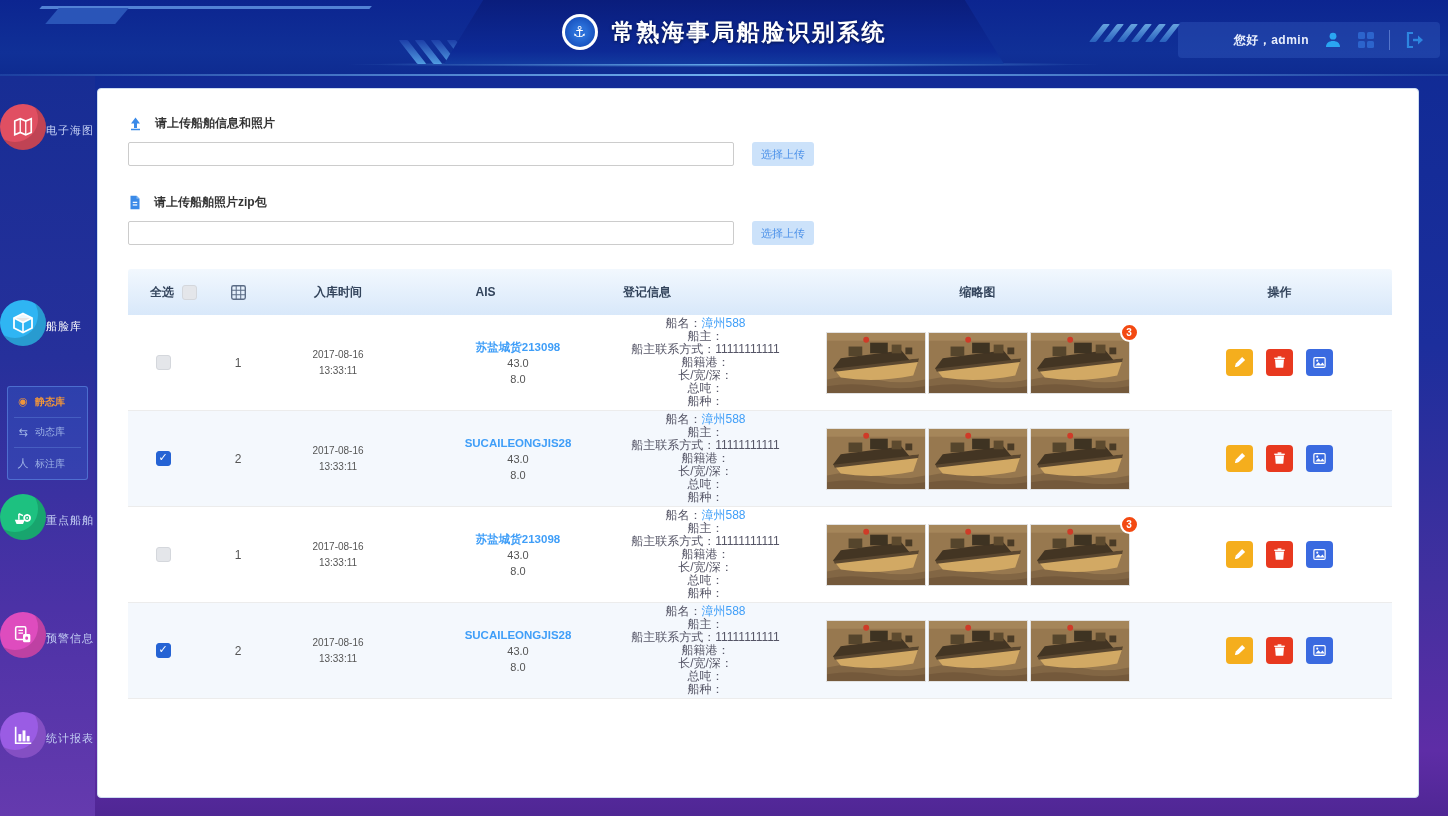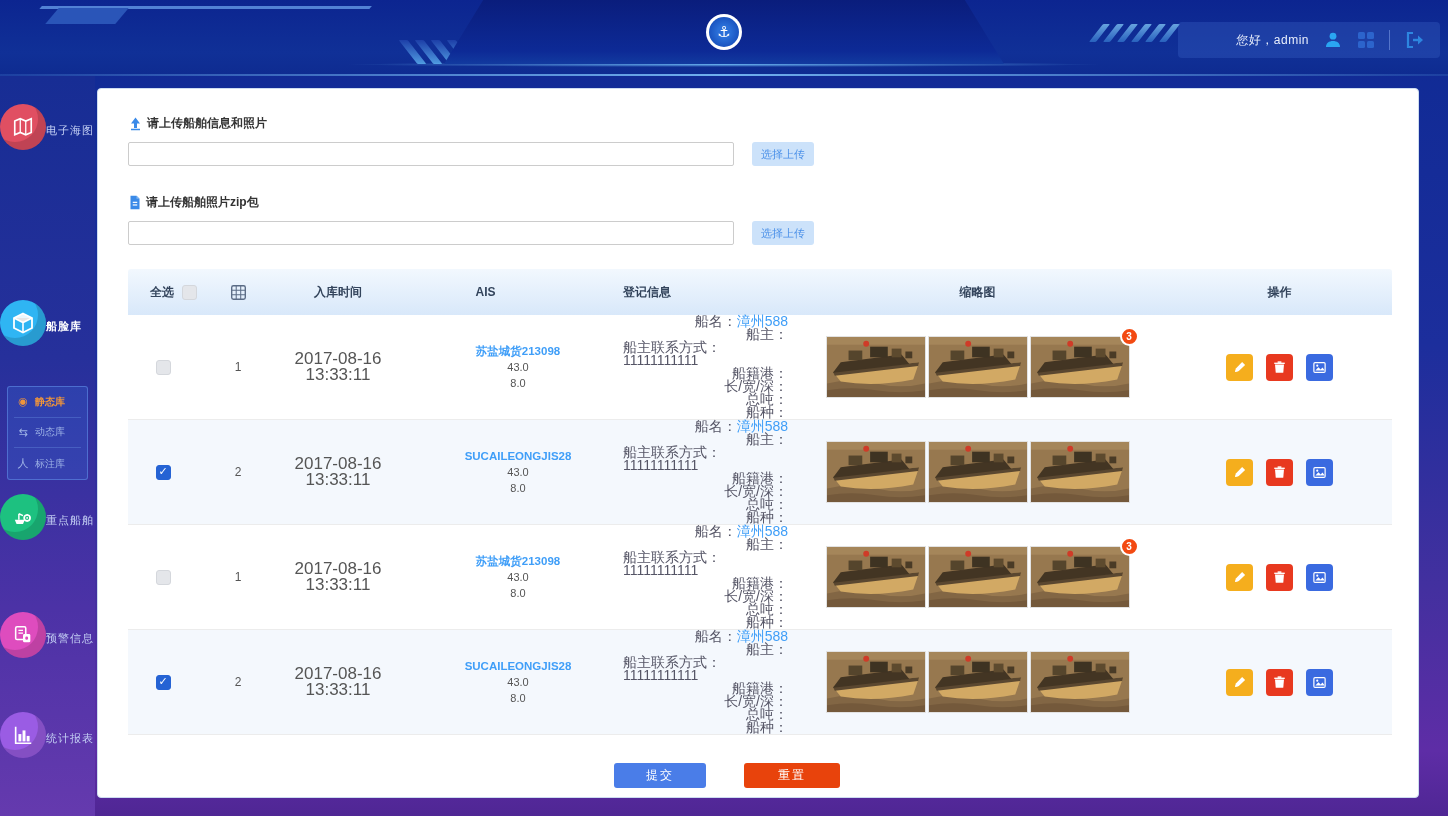--- a/index.html
+++ b/index.html
@@ -26,69 +26,69 @@
 .stripes{position:absolute;display:flex;gap:7px}
 .stripes i{width:9px;height:24px;border-radius:1px}
 .stripes.left{top:40px;left:408px}
 .stripes.left i{transform:skewX(38deg);background:linear-gradient(180deg,#1d3fa8,#4f9ae0)}
 .stripes.right{top:24px;left:742px}
 .stripes.right i{transform:skewX(-38deg);background:linear-gradient(180deg,#8ed2f8,#3f8fe0)}
 .stripes.far-right{top:24px;left:1096px;opacity:.8}
 .stripes.far-right i{transform:skewX(-38deg);background:linear-gradient(180deg,#7ec2f2,#2f6fc8);height:18px;width:7px}
 .user-bar{position:absolute;top:22px;right:8px;width:262px;height:36px;background:rgba(70,110,210,.28);
 border-radius:4px;display:flex;align-items:center;justify-content:flex-end;gap:14px;padding:0 14px}
-.greeting{color:#e8eefc;font-size:12px;font-weight:normal;letter-spacing:.5px}
+.greeting{color:#e8eefc;font-size:12px;font-weight:bold;letter-spacing:.5px}
 .ubar-divider{width:1px;height:20px;background:rgba(140,170,240,.5)}
 .icon-btn{display:flex;align-items:center;justify-content:center;cursor:pointer}
 
 
 .sidebar{position:absolute;top:76px;left:0;width:95px;height:740px;
 background:linear-gradient(180deg,#172d94 0%,#26309b 38%,#4c32a6 72%,#653aae 100%)}
 .nav-item{position:absolute;left:0;width:95px;display:flex;flex-direction:row;align-items:center;cursor:pointer}
 .circle{width:46px;height:46px;border-radius:50%;display:flex;align-items:center;justify-content:center;
 box-shadow:inset -8px -8px 0 rgba(0,0,0,.14)}
 .nav-label{margin-top:7px;font-size:11px;color:#c4d0f4;letter-spacing:1px}
-.nav-item.active .nav-label{color:#fff;font-weight:bold}
+.nav-item.active .nav-label{color:#fff;font-weight:normal}
 .submenu{position:absolute;left:7px;top:310px;width:81px;height:94px;background:rgba(52,92,200,.38);
 border:1px solid rgba(100,150,235,.55);border-radius:3px;display:flex;flex-direction:column;justify-content:space-around;padding:4px 0}
 .sub-item{display:flex;align-items:center;gap:6px;padding-left:9px;font-size:10px;color:#9db2e6;cursor:pointer}
 .sub-item .sub-ico{font-size:11px;width:12px;text-align:center;color:#9db2e6}
 .sub-item.active{color:#f0953a;font-weight:bold}
 .sub-item.active .sub-ico{color:#f0953a}
 .sub-sep{height:1px;background:rgba(110,150,230,.35);margin:0 6px}
 
 
 .panel{position:absolute;left:97px;top:88px;width:1322px;height:710px;background:#fff;
 border-radius:4px;border:1px solid #cddcf0;padding:26px 28px 0 30px}
-.up-label{display:flex;align-items:center;gap:4px;font-size:12px;font-weight:bold;color:#333;height:17px;margin-bottom:10px}
+.up-label{display:flex;align-items:center;gap:12px;font-size:12px;font-weight:bold;color:#333;height:17px;margin-bottom:10px}
 .up-row{display:flex;align-items:center}
 .up-input{width:606px;height:24px;border:1px solid #ccc;border-radius:2px;background:#fff;font-size:12px;padding:0 6px;color:#333}
 .up-btn{margin-left:18px;width:62px;height:24px;background:#cce2fa;color:#4a90e8;font-size:11px;border:none;border-radius:3px;cursor:pointer}
 .gap28{margin-top:28px}
 
 
 .table{margin-top:24px;width:1264px}
 .grid{display:grid;grid-template-columns:70px 80px 120px 175px 215px 1fr 225px;align-items:center}
 .thead{height:46px;background:linear-gradient(180deg,#f2f8fe,#d8e8fa);font-size:12px;font-weight:bold;color:#33445c;border-radius:3px 3px 0 0}
 .th{display:flex;align-items:center;justify-content:center}
 .th.left{justify-content:flex-start}
 .th.c1{justify-content:flex-start;padding-left:22px;gap:8px}
 .th.c5{padding-left:50px}
 .trow{min-height:96px;border-bottom:1px solid #ececec;font-size:11px;color:#555;background:#fff}
 .trow.alt{background:#f4f8fd}
 .td{display:flex;flex-direction:column;align-items:center;justify-content:center}
 .td.c4{align-items:center;padding-left:65px;line-height:16px}
-.td.c5{align-items:flex-end;padding-left:50px;font-size:14px;line-height:13px;color:#556}
+.td.c5{align-items:center;padding-left:50px;font-size:12px;line-height:13px;color:#556}
 .cb{width:15px;height:15px;border-radius:3px;background:#e4e6ea;border:1px solid #d4d7dc;display:inline-block;position:relative;cursor:pointer}
 .cb.checked{background:#2563d4;border-color:#2563d4}
 .cb.checked::after{content:"✓";position:absolute;left:2px;top:-1px;color:#fff;font-size:11px;font-weight:bold}
 .link{color:#3f9ef8;text-decoration:none;cursor:pointer}
 .ais-name{font-size:11.5px;font-weight:bold}
 .num-cell{font-size:12px;color:#555}
-.time-cell{line-height:16px;font-size:17px;color:#555;text-align:center}
+.time-cell{line-height:16px;font-size:10px;color:#555;text-align:center}
 .thumbs{position:relative;display:flex;gap:2px}
 .thumb{width:100px;height:62px;border:1px solid #e2e2e2;background:#96774f;cursor:pointer}
 .thumb svg{display:block;width:100%;height:100%}
 .badge{display:none;position:absolute;top:-9px;right:-9px;width:19px;height:19px;border-radius:50%;
 background:#f34a12;border:2px solid #fff;color:#fff;font-size:10px;font-weight:bold;align-items:center;justify-content:center}
 .badge.show{display:flex}
 .actions{flex-direction:row !important;gap:13px}
 .act{width:27px;height:27px;border:none;border-radius:4px;display:flex;align-items:center;justify-content:center;cursor:pointer}
 .act.edit{background:#f5ae1d}
 .act.del{background:#e8391f}
@@ -163,20 +163,21 @@
       <i></i>
       <i></i>
       <i></i>
     </div>
   <div class="title-glow"></div>
 
   <div class="title-wrap">
     <div class="logo">
         <div class="logo-inner">⚓</div>
       </div>
+    <div class="app-title">常熟海事局船脸识别系统</div>
   </div>
 
   <div class="user-bar">
     <span class="greeting">您好，admin</span>
     <span class="icon-btn">
       <svg width="20" height="20" viewBox="0 0 20 20">
           <circle cx="10" cy="6.2" r="3.4" fill="#2aa6f2"></circle>
           <path d="M3 17c0-4 3-6 7-6s7 2 7 6z" fill="#2aa6f2"></path>
         </svg>
     </span>
@@ -567,17 +568,13 @@
           </button>
         <button class="act exp">
             <svg width="15" height="15">
               <use href="#ico-img"></use>
             </svg>
           </button>
       </div>
     </div>
   </div>
 
-  <div class="footer">
-    <button class="btn submit">提交</button>
-    <button class="btn reset">重置</button>
-  </div>
 </div>
 
 </body></html>

